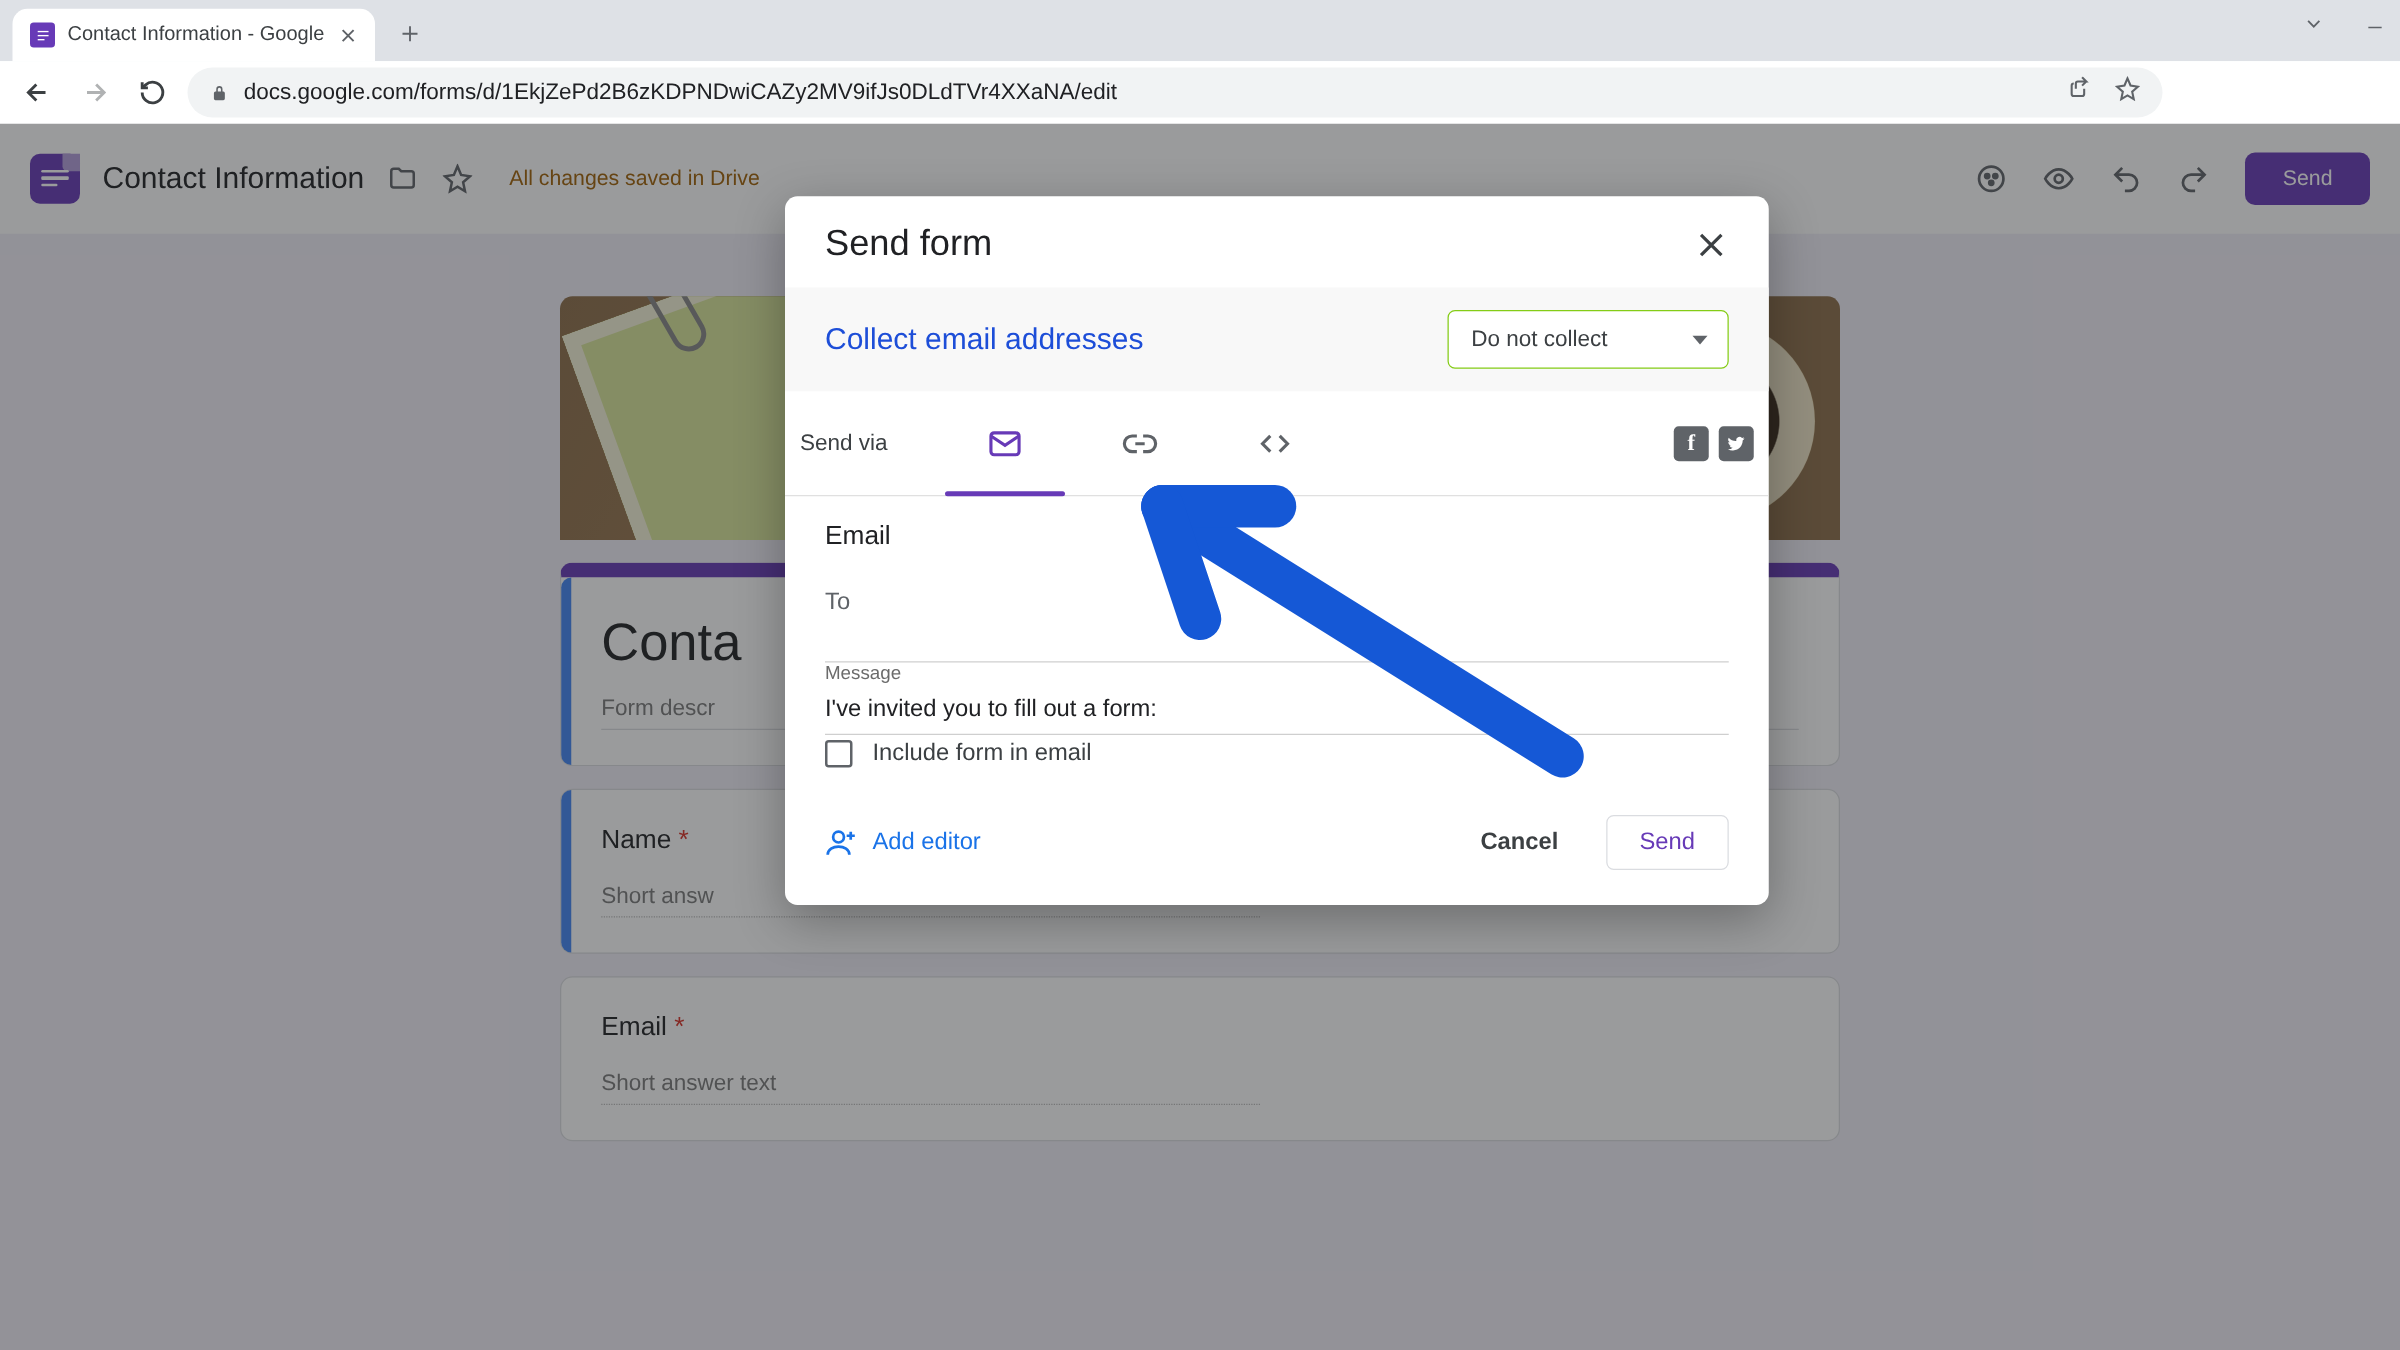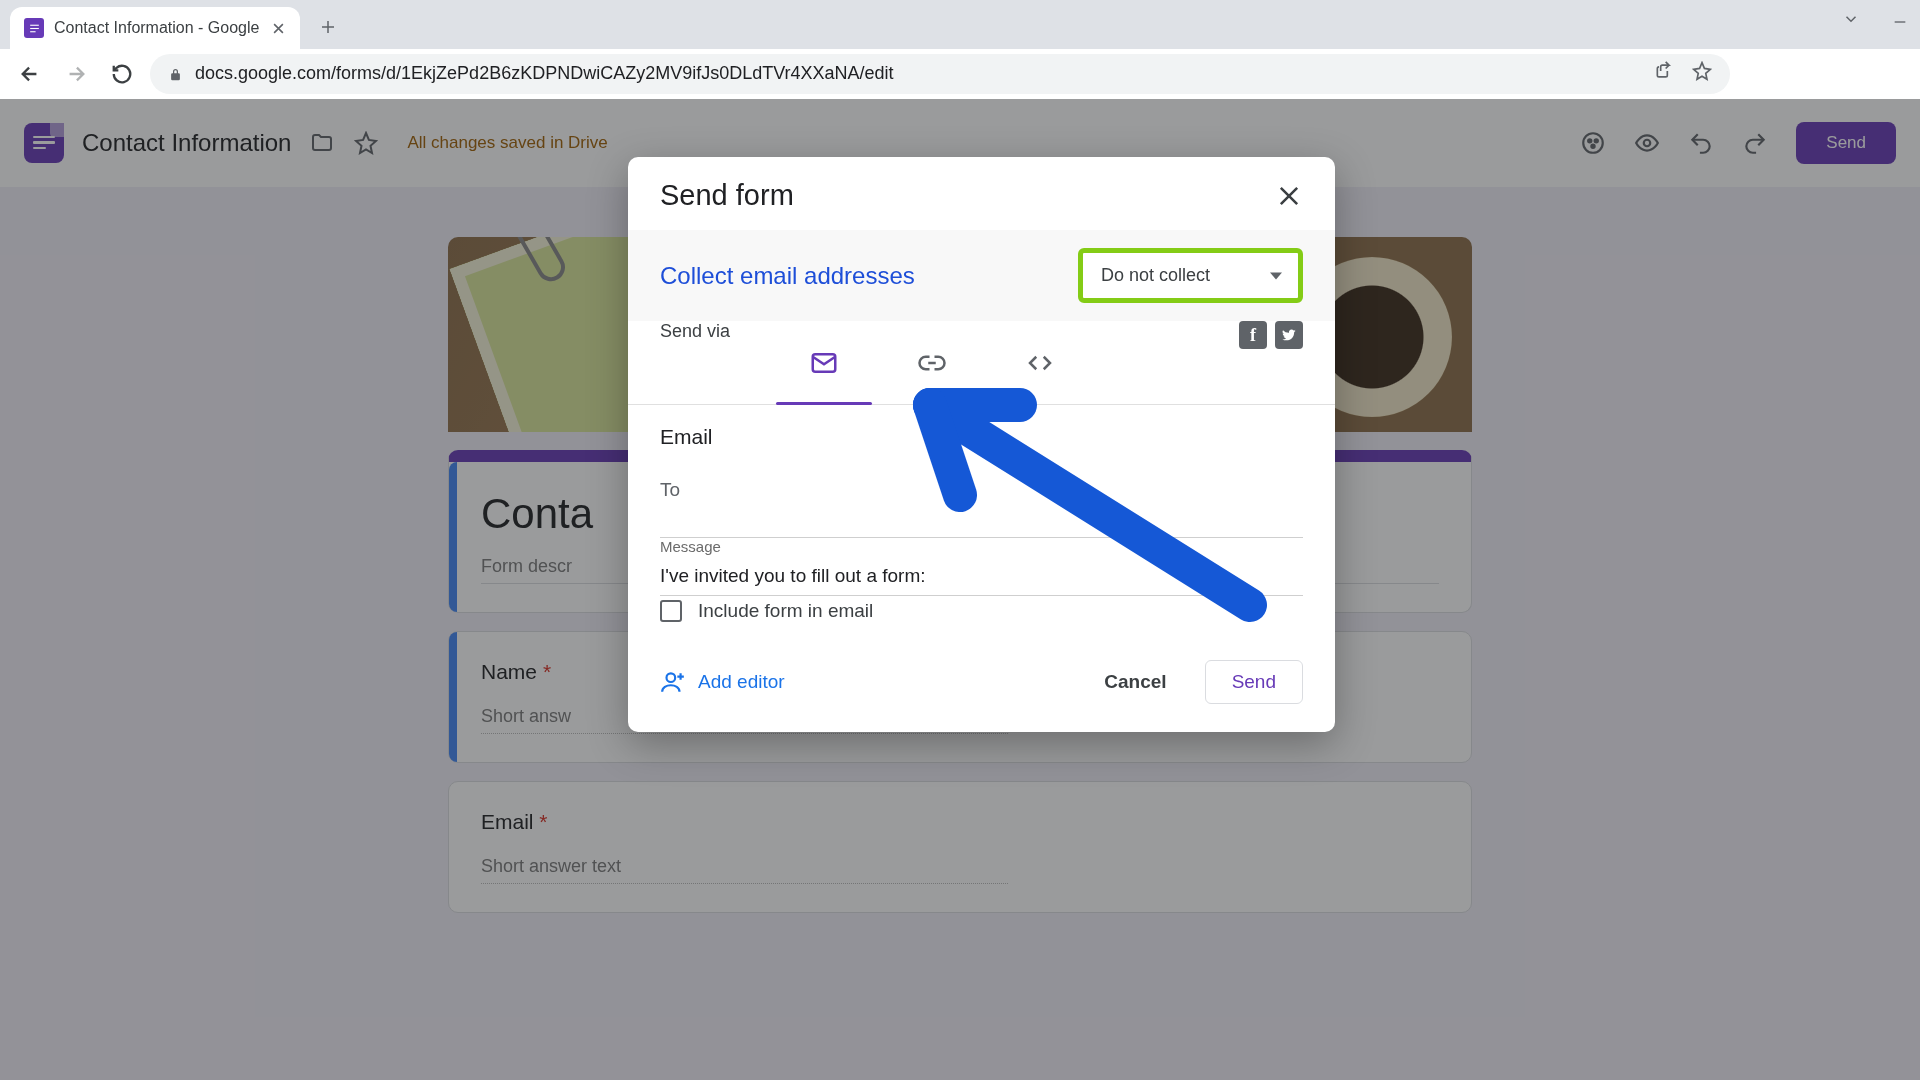--- a/index.html
+++ b/index.html
@@ -51,29 +51,29 @@
   .card.noaccent::before{display:none;}
   .big { font-size:42px; color:#202124; margin-bottom:18px; }
   .desc { font-size:18px; color:#7a7a7a; border-bottom:1px solid #dadce0; padding-bottom:6px; }
   .qlabel { font-size:21px; color:#202124; margin-bottom:22px; }
   .req { color:#d93025; }
   .ans { font-size:18px; color:#7a7a7a; border-bottom:1px dotted #bbb; padding-bottom:6px; width:55%; }
 
   .scrim { position:absolute; top:99px; left:0; right:0; bottom:0; background:rgba(32,33,36,.45); }
 
   
-  .modal { position:absolute; left:628px; top:157px; width:707px; background:#fff; border-radius:10px; box-shadow:0 12px 40px rgba(0,0,0,.3); overflow:hidden; }
+  .modal { position:absolute; left:628px; top:157px; width:787px; background:#fff; border-radius:10px; box-shadow:0 12px 40px rgba(0,0,0,.3); overflow:hidden; }
   .m-title-row { display:flex; align-items:center; justify-content:space-between; padding:22px 32px 18px; }
   .m-title { font-size:29px; color:#202124; }
   .m-close { width:28px; height:28px; color:#3c4043; }
   .m-collect { background:#f8f8f8; padding:18px 32px; display:flex; align-items:center; justify-content:space-between; }
   .m-collect-label{ font-size:24px; color:#1d4ed8; }
-  .dropdown { border:5px solid #84cc16; border-radius:6px; padding:12px 60px 12px 18px; font-size:18px; color:#3c4043; position:relative; min-width:225px; background:#fff;}
+  .dropdown { border:1px solid #84cc16; border-radius:6px; padding:12px 60px 12px 18px; font-size:18px; color:#3c4043; position:relative; min-width:225px; background:#fff;}
   .dropdown::after{ content:""; position:absolute; right:16px; top:50%; width:0; height:0; border-left:6px solid transparent; border-right:6px solid transparent; border-top:7px solid #5f6368; transform:translateY(-50%);}
-  .m-sendvia { display:flex; align-items:flex-start; padding:0 32px; height:84px; border-bottom:1px solid #e0e0e0; gap:0; }
+  .m-sendvia { display:flex; align-items:center; padding:0 12px; height:84px; border-bottom:1px solid #e0e0e0; gap:0; }
   .sendvia-label { font-size:18px; color:#3c4043; margin-right:40px; }
   .via-tab { width:108px; height:84px; display:flex; align-items:center; justify-content:center; color:#5f6368; position:relative;}
   .via-tab.active { color:#673ab7; }
   .via-tab.active::after{ content:""; position:absolute; left:6px; right:6px; bottom:0; height:3.5px; background:#673ab7; border-radius:2px;}
   .via-tab svg{ width:30px; height:30px; }
   .social { margin-left:auto; display:flex; gap:8px; }
   .social .sq{ width:28px; height:28px; background:#5f6368; border-radius:4px; display:flex; align-items:center; justify-content:center; color:#fff; font-weight:bold; font-size:18px; font-family:Georgia,serif;}
   .m-body { padding:20px 32px 8px; }
   .section-h { font-size:21px; color:#202124; font-weight:500; margin-bottom:30px;}
   .field { }

